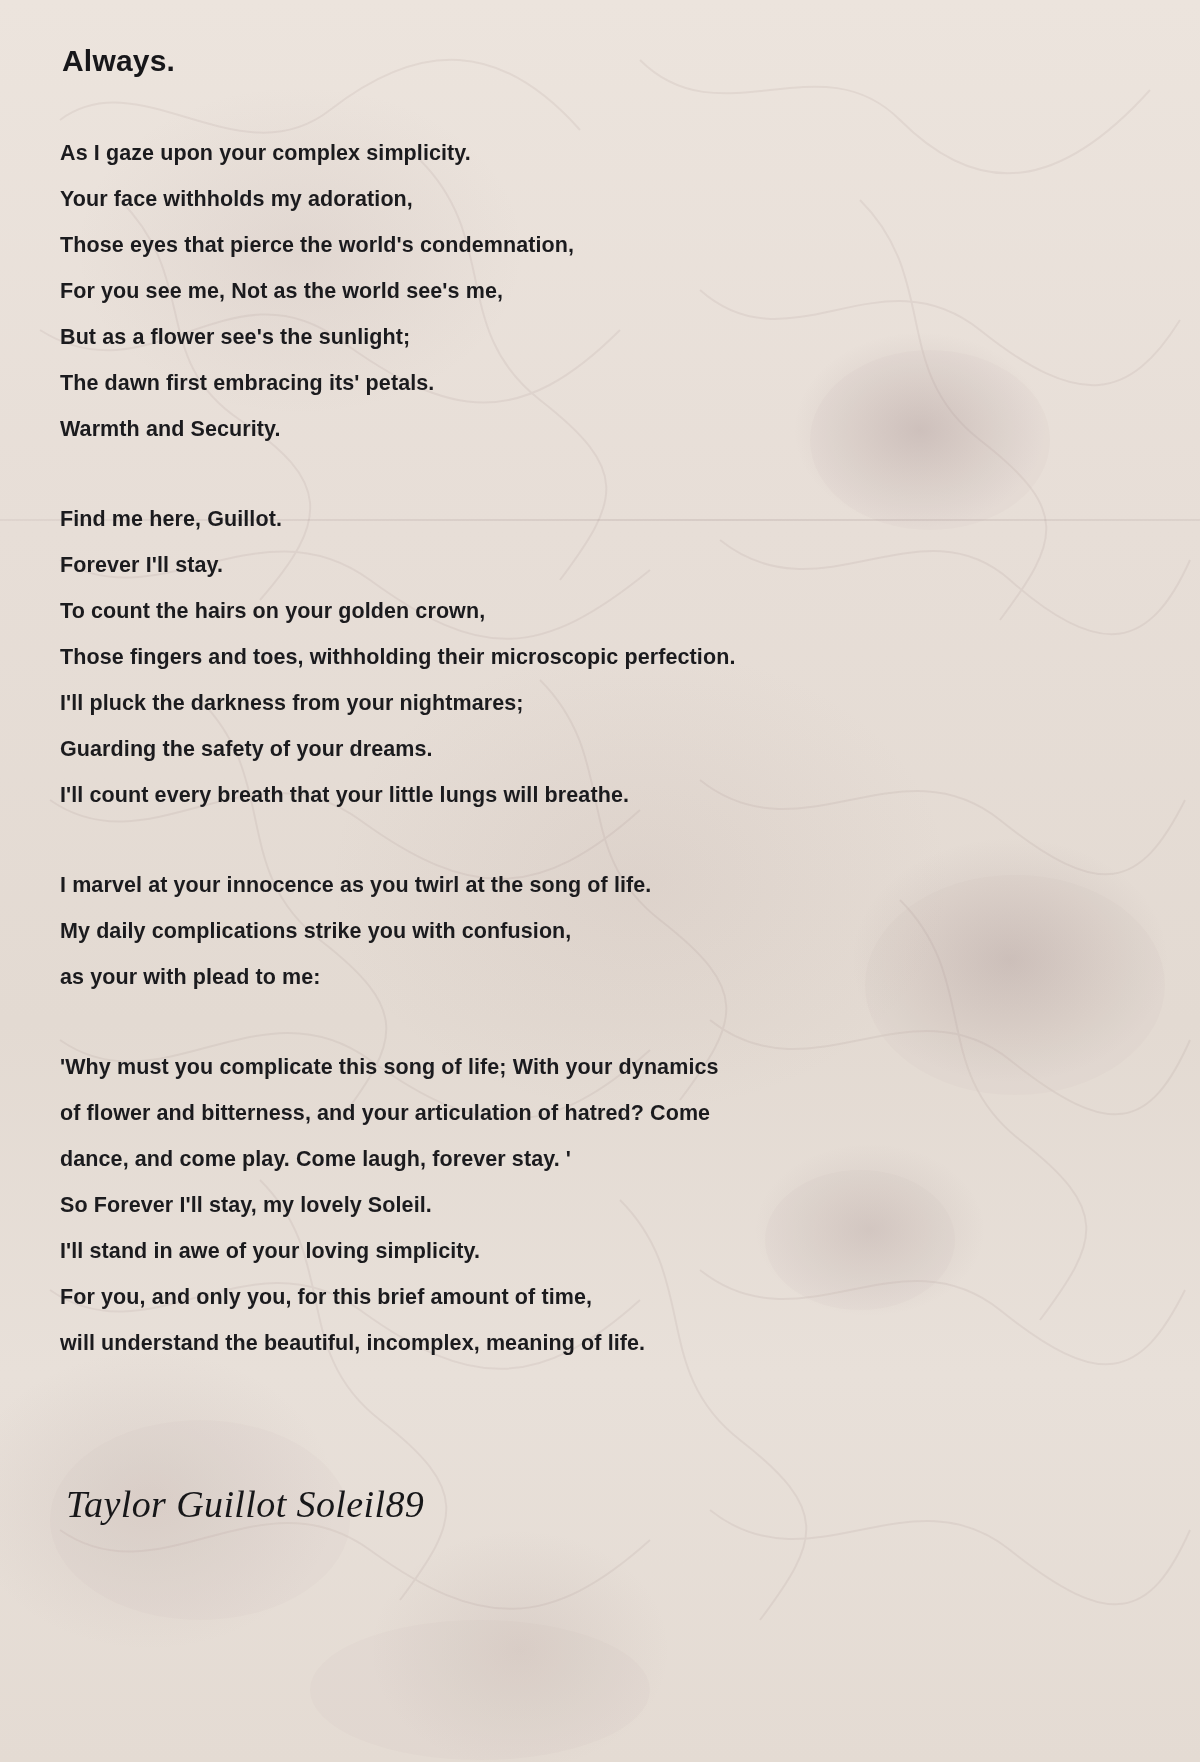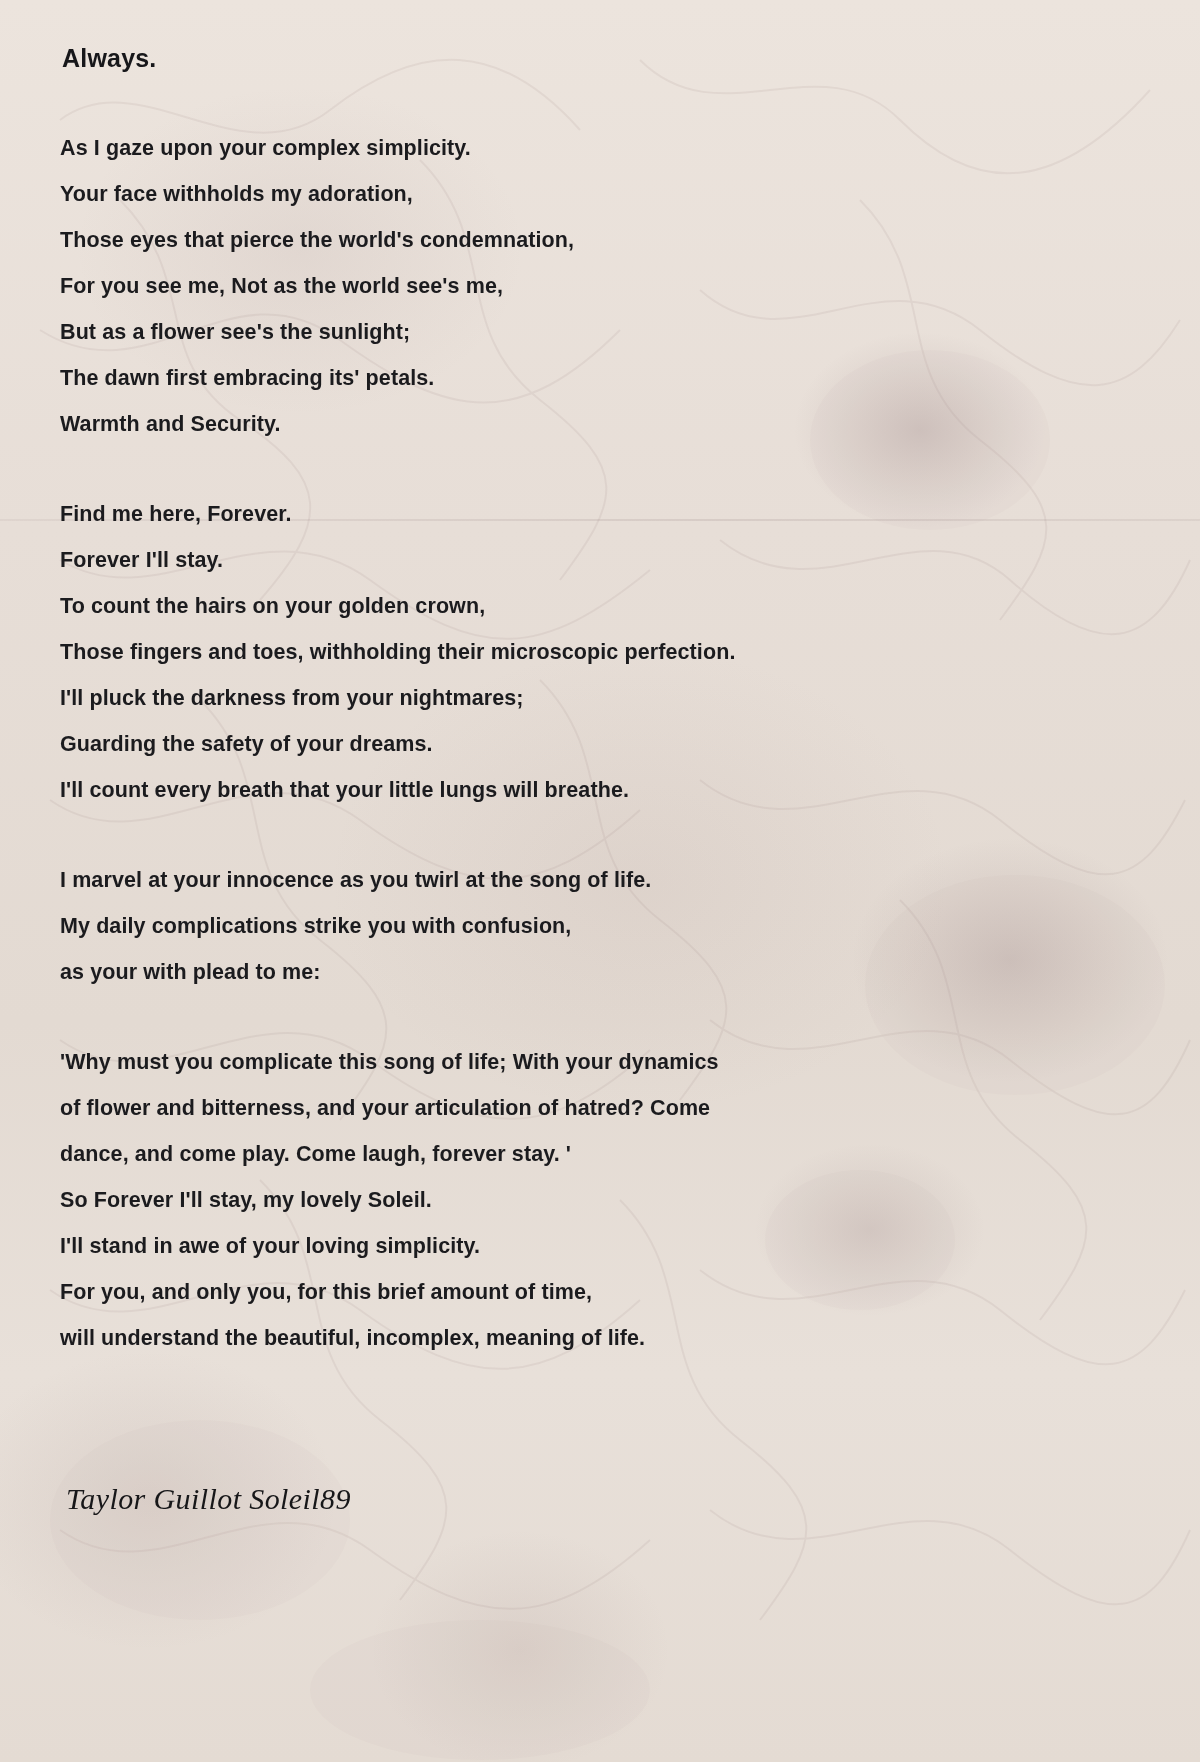--- a/index.html
+++ b/index.html
@@ -52,21 +52,21 @@
     pointer-events: none;
   }
 
   #content {
     position: relative;
     z-index: 3;
     padding: 44px 60px 0 60px;
   }
 
   #poem-title {
-    font-size: 25px;
+    font-size: 30px;
     font-weight: bold;
     color: #17171a;
     letter-spacing: 0.2px;
     margin: 0 0 52px 2px;
   }
 
   .stanza {
     margin: 0 0 44px 0;
   }
   .stanza:last-of-type {
@@ -81,21 +81,21 @@
     letter-spacing: 0.1px;
   }
 
   #signature {
     position: absolute;
     left: 66px;
     top: 1482px;
     z-index: 3;
     font-family: "Liberation Serif", serif;
     font-style: italic;
-    font-size: 30px;
+    font-size: 38px;
     color: #171719;
     letter-spacing: 0.4px;
   }
 </style>
 </head>
 <body>
 
 <div id="page">
 
   <svg id="texture" viewBox="0 0 1200 1762" preserveAspectRatio="none" xmlns="http://www.w3.org/2000/svg">
@@ -141,21 +141,21 @@
       <div class="line">As I gaze upon your complex simplicity.</div>
       <div class="line">Your face withholds my adoration,</div>
       <div class="line">Those eyes that pierce the world's condemnation,</div>
       <div class="line">For you see me, Not as the world see's me,</div>
       <div class="line">But as a flower see's the sunlight;</div>
       <div class="line">The dawn first embracing its' petals.</div>
       <div class="line">Warmth and Security.</div>
     </div>
 
     <div class="stanza">
-      <div class="line">Find me here, Forever.</div>
+      <div class="line">Find me here, Guillot.</div>
       <div class="line">Forever I'll stay.</div>
       <div class="line">To count the hairs on your golden crown,</div>
       <div class="line">Those fingers and toes, withholding their microscopic perfection.</div>
       <div class="line">I'll pluck the darkness from your nightmares;</div>
       <div class="line">Guarding the safety of your dreams.</div>
       <div class="line">I'll count every breath that your little lungs will breathe.</div>
     </div>
 
     <div class="stanza">
       <div class="line">I marvel at your innocence as you twirl at the song of life.</div>

